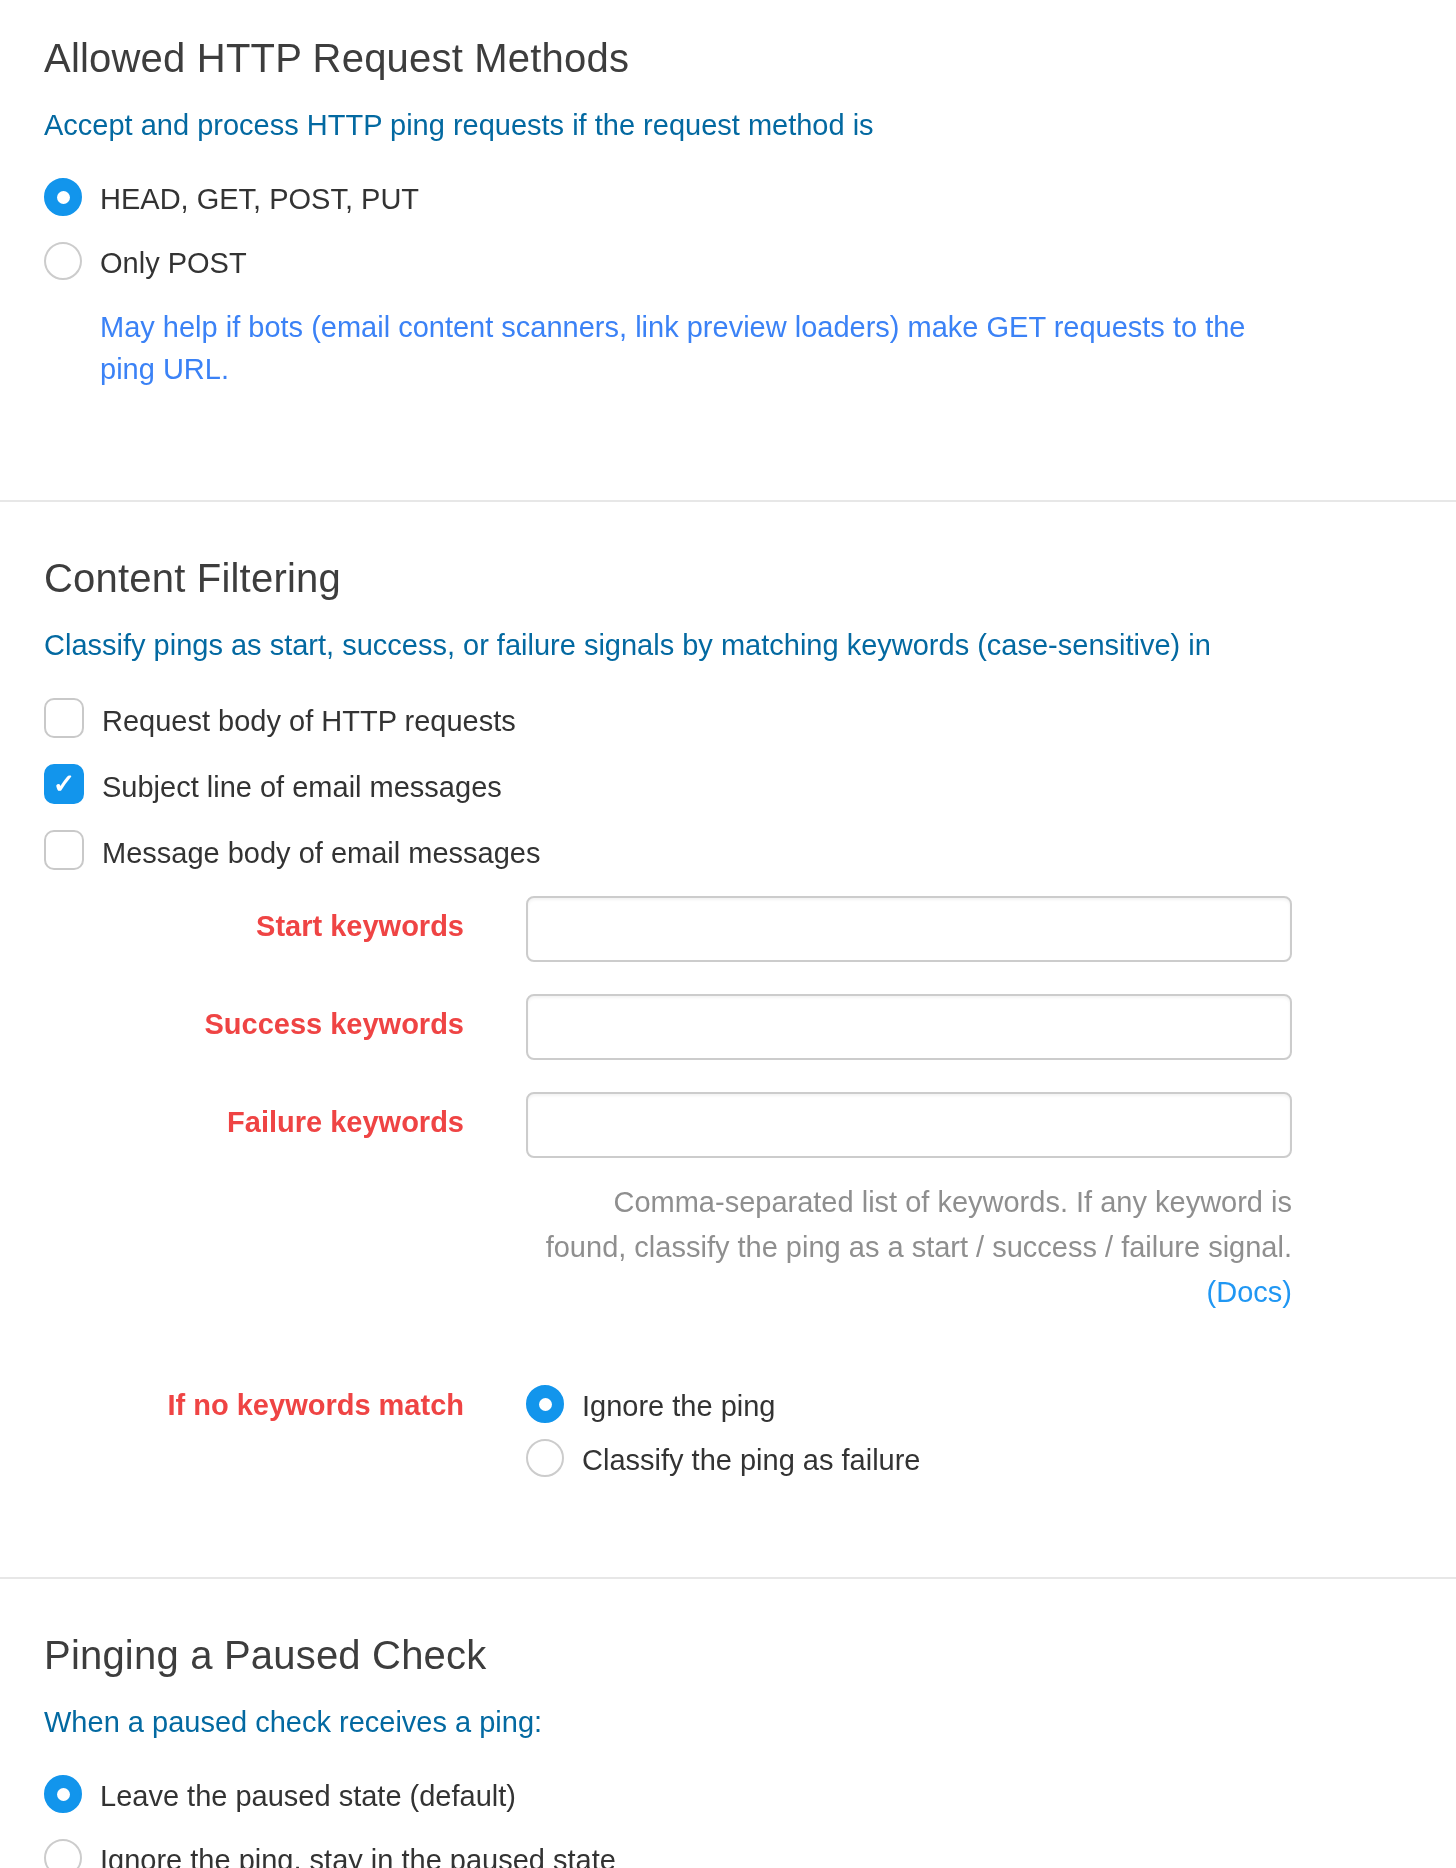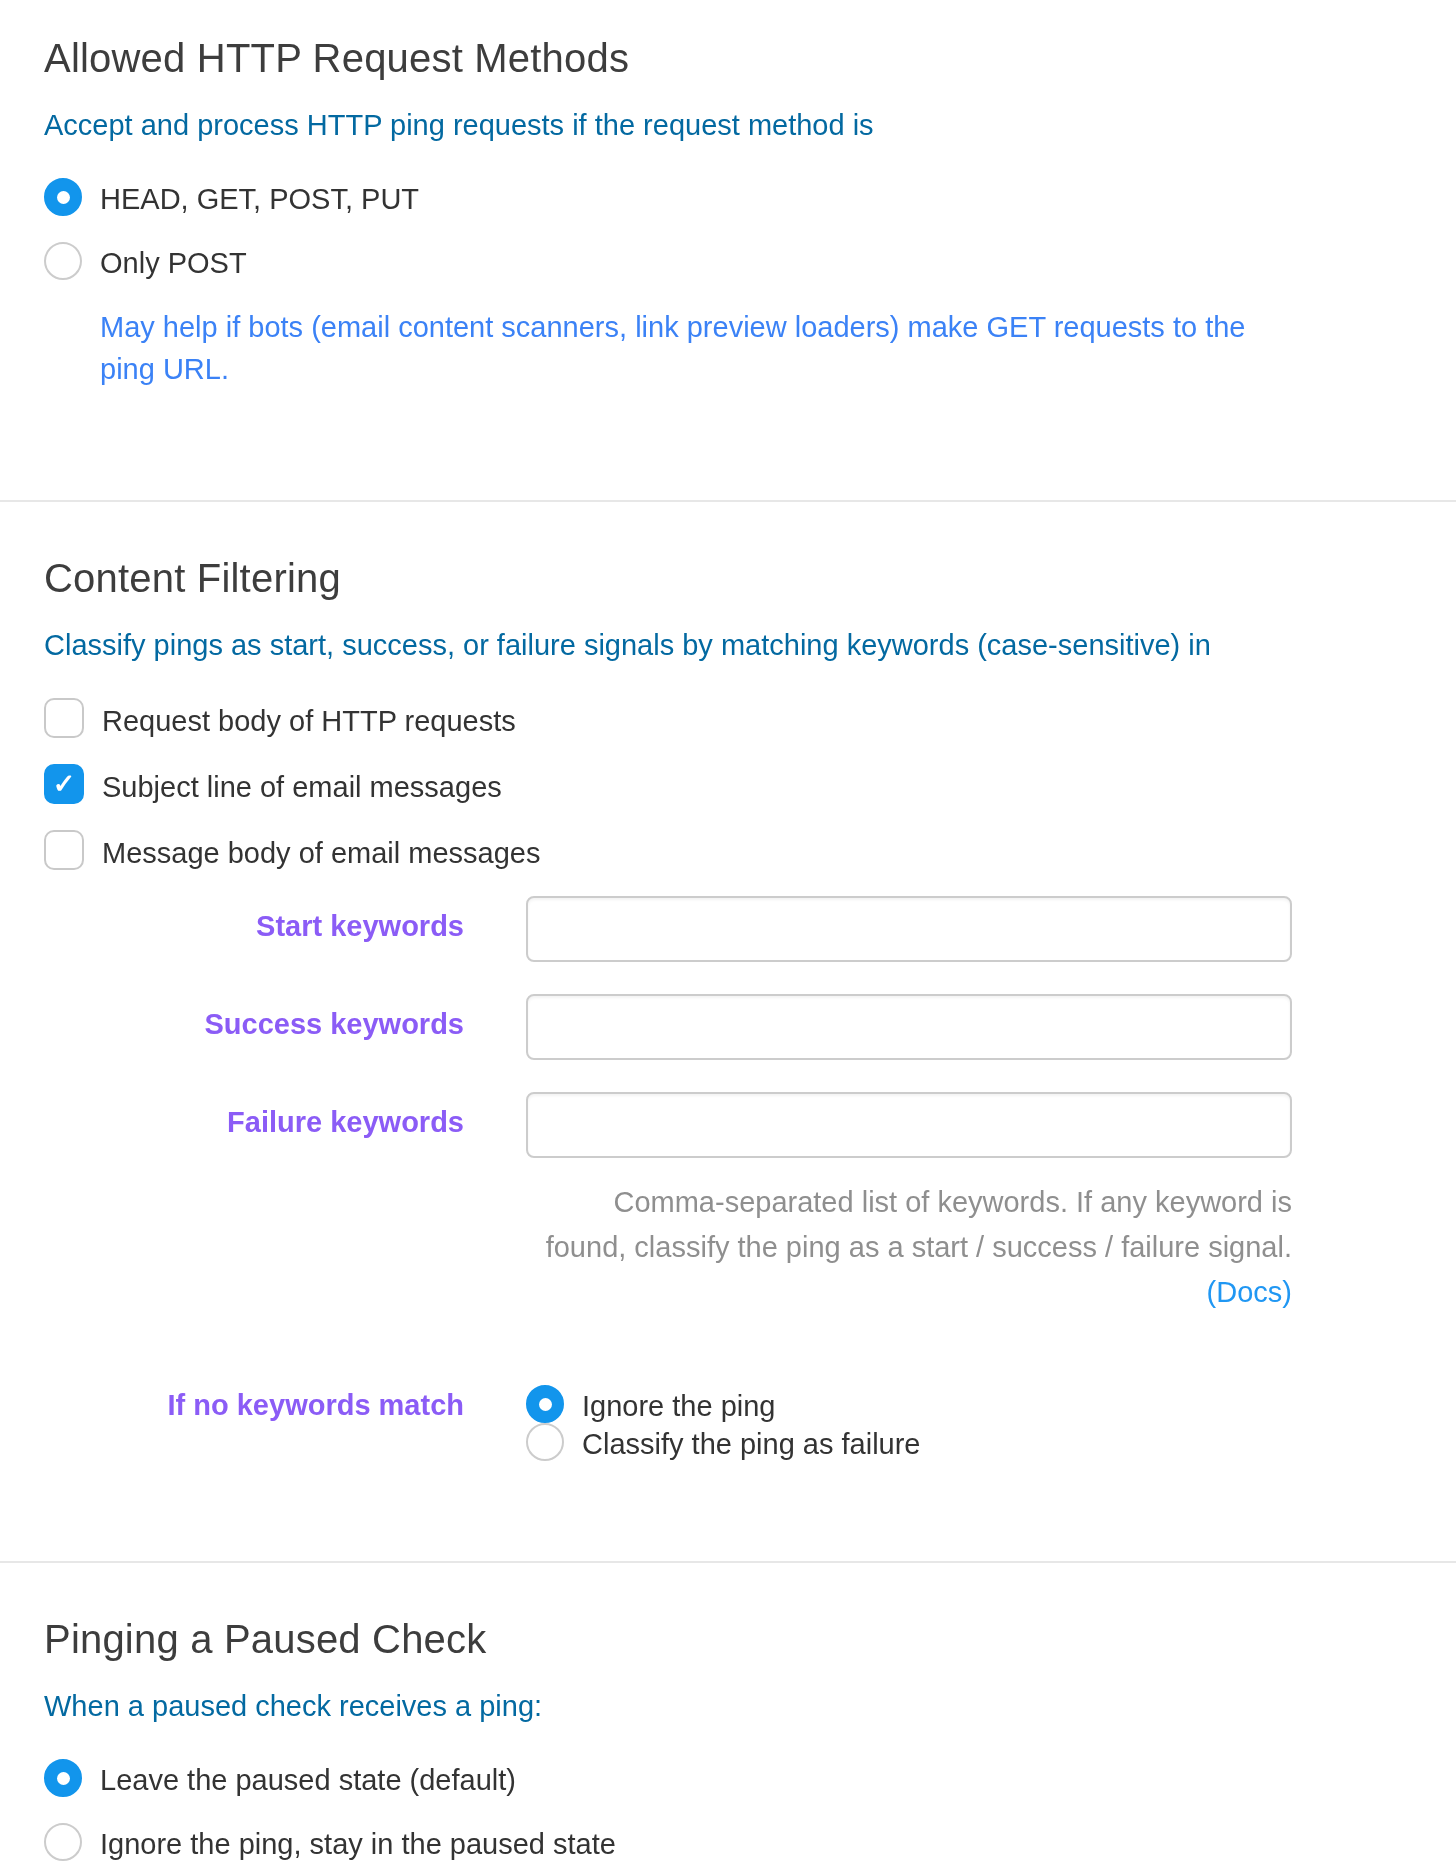--- a/index.html
+++ b/index.html
@@ -65,21 +65,21 @@
 
   
   .form-row { display: flex; margin-top: 32px; }
   .form-row.tight { margin-top: 22px; }
   .form-row.spaced { margin-top: 70px; }
   .form-label {
     width: 420px; flex: none;
     text-align: right;
     font-weight: bold;
     font-size: 29px;
-    color: #8b5cf6;
+    color: #ef4444;
     padding-top: 14px;
   }
   .form-ctrl { margin-left: 62px; width: 766px; }
   .text-input {
     width: 100%; height: 66px;
     border: 2px solid #cccccc;
     border-radius: 8px;
     background: #ffffff;
     font-family: "Liberation Sans", sans-serif;
     font-size: 29px;
@@ -89,21 +89,21 @@
     outline: none;
   }
   .help {
     color: #8f8f8f;
     font-size: 29px;
     line-height: 45px;
     margin-top: 22px;
     text-align: right;
   }
   .link { color: #2097f3; text-decoration: none; cursor: pointer; }
-  .form-ctrl .opt-row { margin-bottom: 0; }
+  .form-ctrl .opt-row { margin-bottom: 16px; }
   .form-ctrl .opt-row:last-child { margin-bottom: 0; }
 </style>
 </head>
 <body>
 
 <div class="section first">
   <h2>Allowed HTTP Request Methods</h2>
   <p class="desc">Accept and process HTTP ping requests if the request method is</p>
 
   <div class="opt-row">

